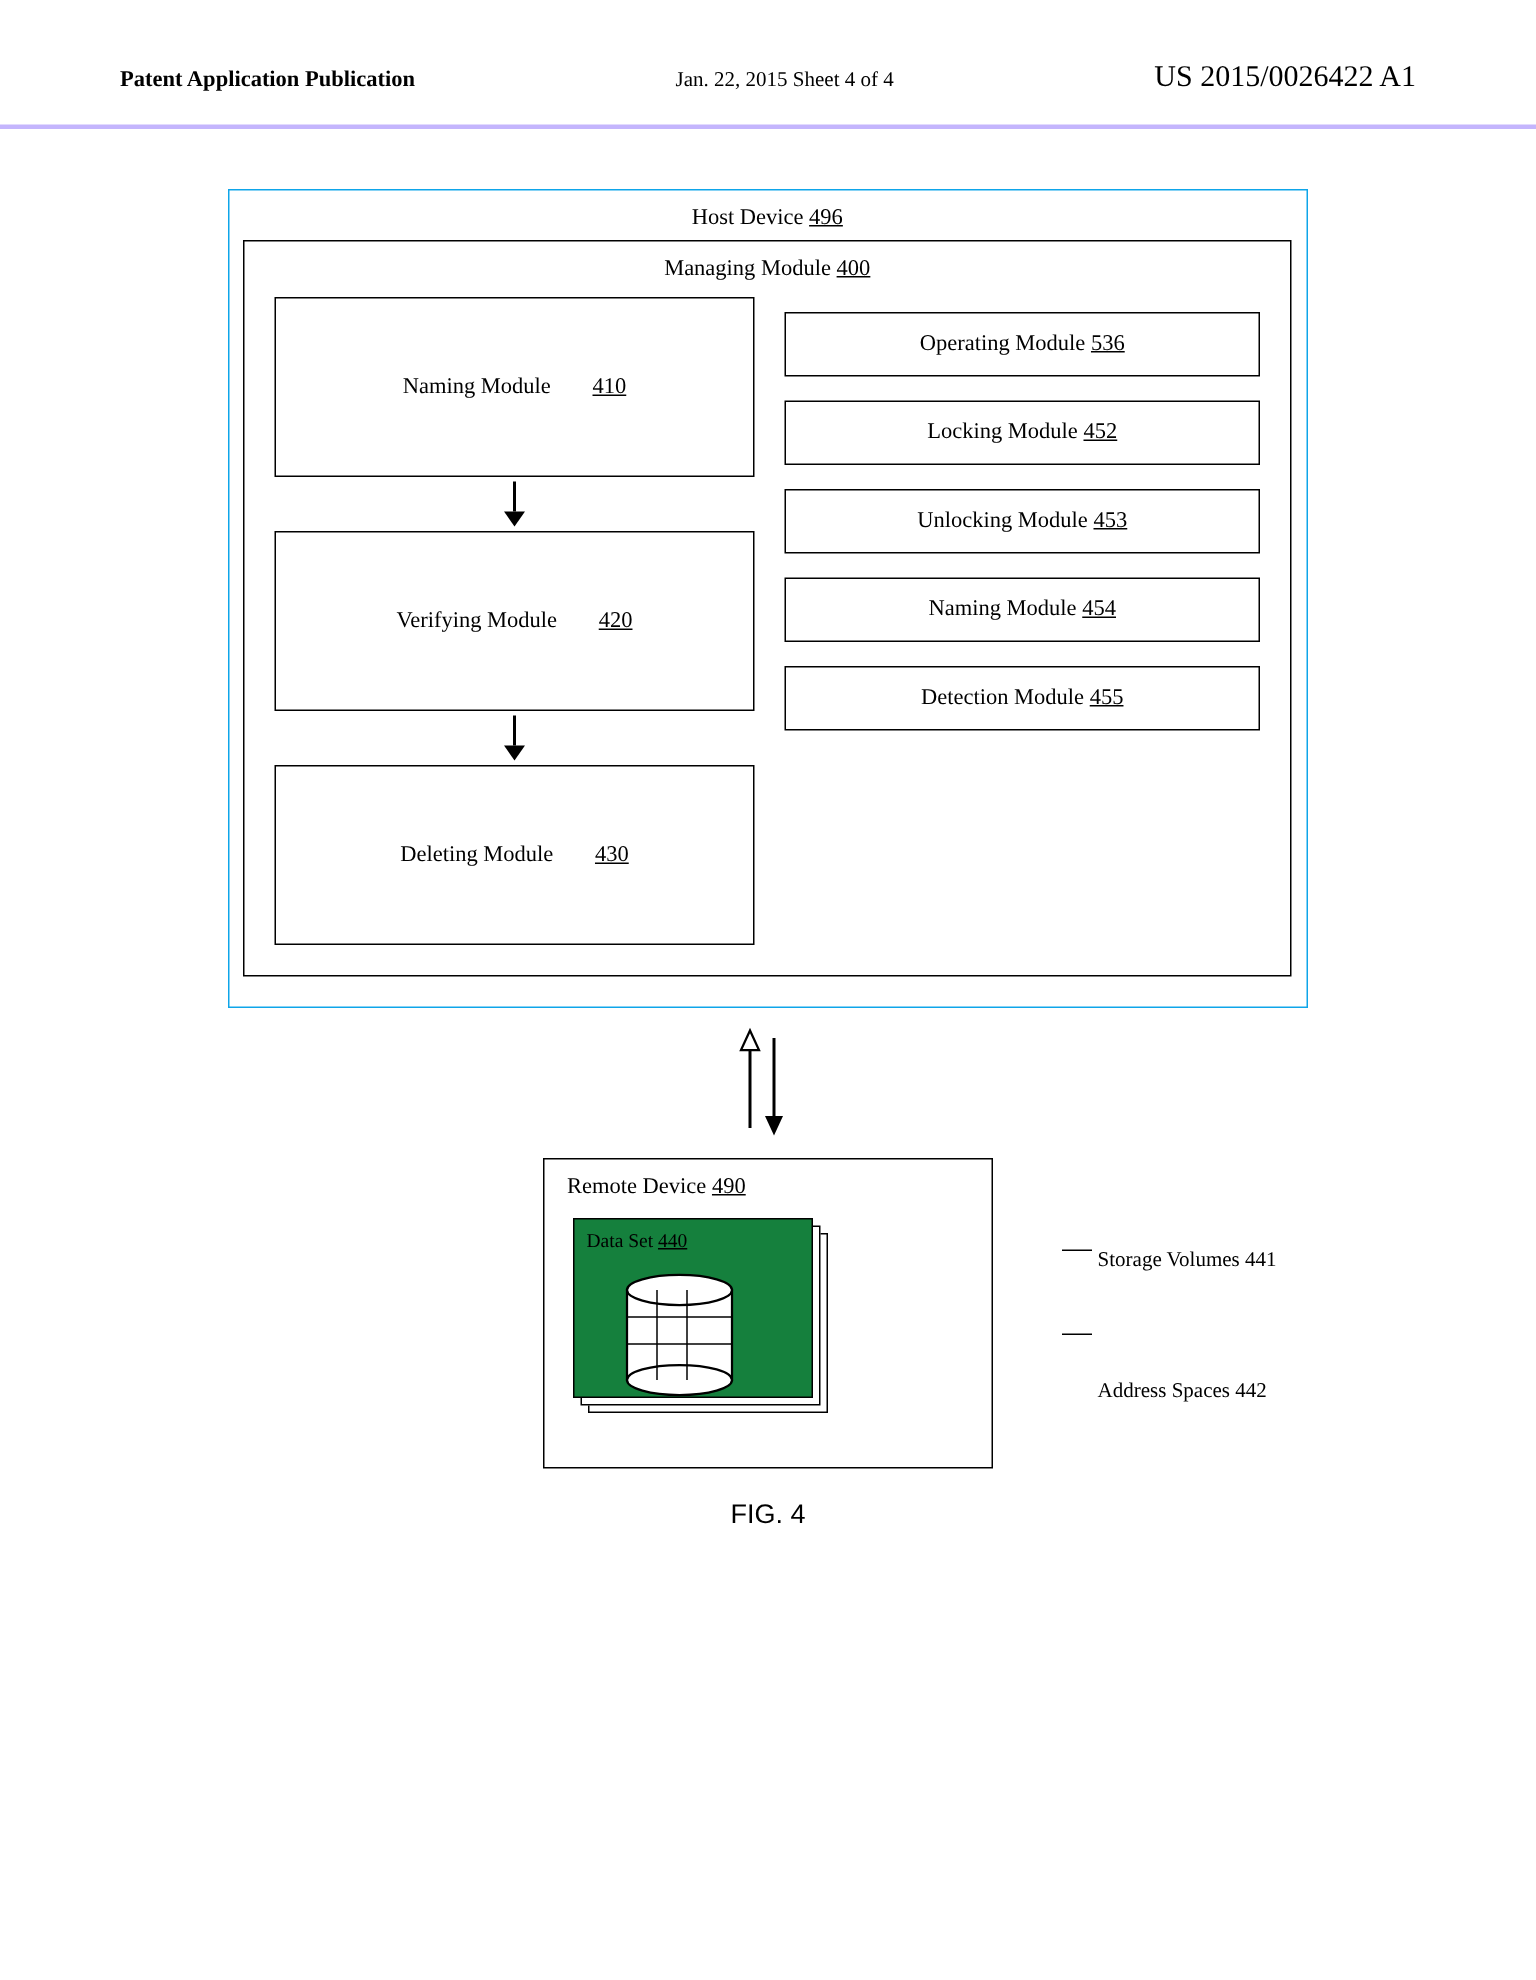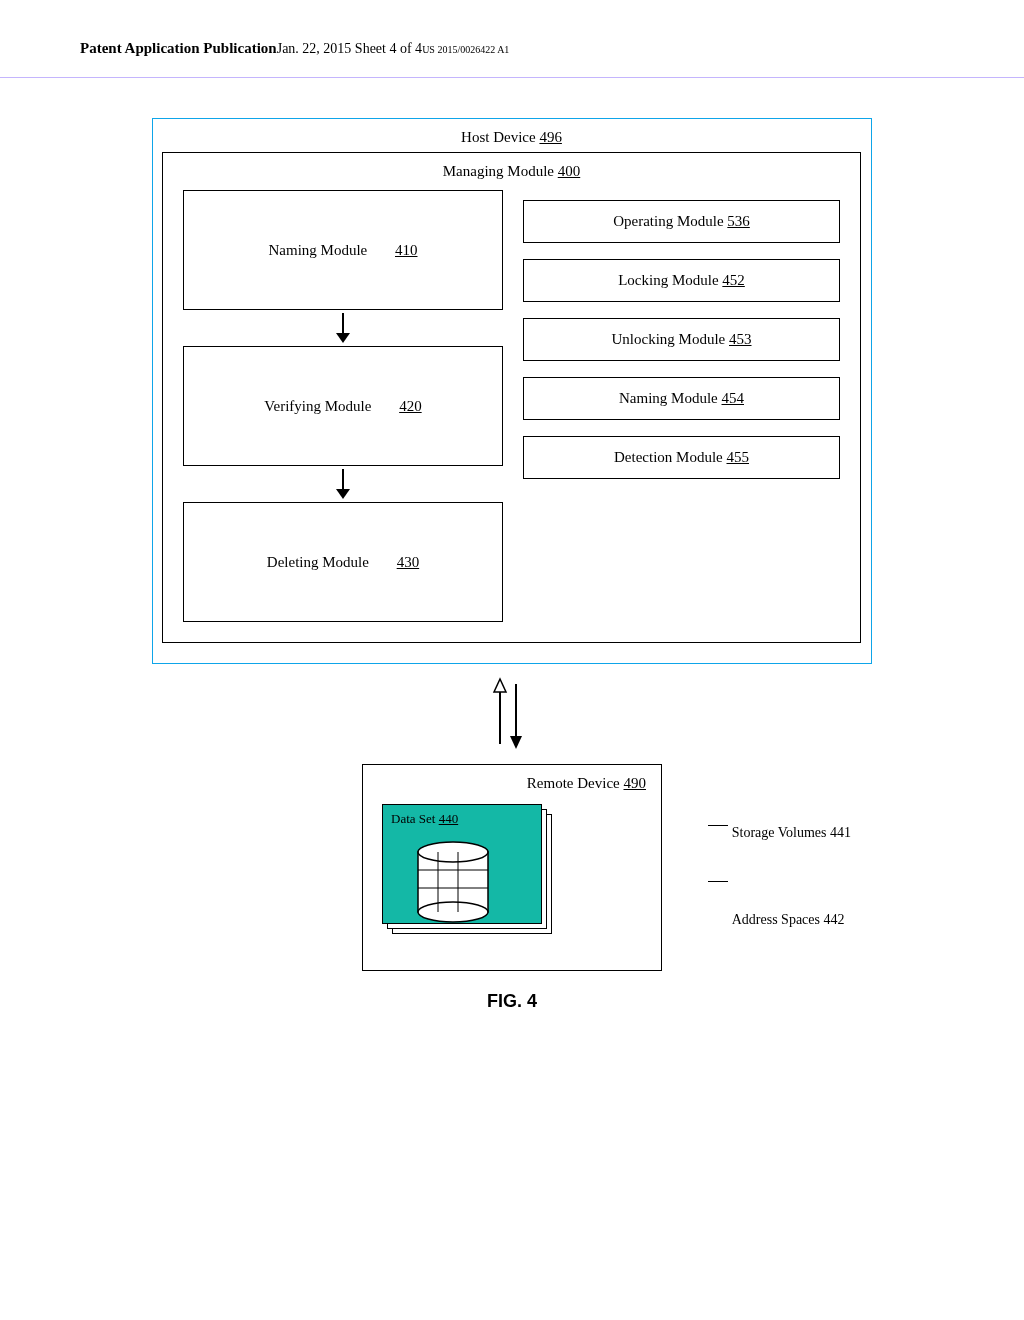--- a/index.html
+++ b/index.html
@@ -6,36 +6,37 @@
     body {
       background: #fff;
       font-family: 'Times New Roman', Times, serif;
       width: 1024px;
       min-height: 1320px;
       position: relative;
     }
 
     .page-header {
       display: flex;
+      justify-content: space-between;
       align-items: baseline;
       padding: 40px 80px 20px 80px;
-      border-bottom: 1px solid #c4b5fd;
+      border-bottom: 3px solid #c4b5fd;
     }
 
     .header-left {
       font-weight: bold;
       font-size: 15px;
     }
 
     .header-center {
       font-size: 14px;
     }
 
     .header-right {
-      font-size: 10px;
+      font-size: 20px;
     }
 
     .diagram-area {
       padding: 40px 60px;
       display: flex;
       flex-direction: column;
       align-items: center;
     }
 
     
@@ -169,21 +170,20 @@
       border: 1px solid #000;
       width: 300px;
       position: relative;
       padding: 10px 15px 20px 15px;
       margin-top: 0;
     }
 
     .remote-device-label {
       font-size: 15px;
       margin-bottom: 8px;
-      text-align: right;
     }
 
     .remote-device-label span.underline {
       text-decoration: underline;
     }
 
     .annotation-line {
       display: flex;
       align-items: flex-start;
       margin-bottom: 40px;
@@ -195,21 +195,20 @@
       height: 1px;
       background: #000;
       margin-right: 4px;
     }
 
     .fig-label {
       text-align: center;
       font-size: 18px;
       margin-top: 20px;
       font-family: Arial, sans-serif;
-      font-weight: bold;
     }
 
     .remote-container {
       position: relative;
       display: flex;
       justify-content: center;
       margin-top: 0;
     }
   </style>
 </head>
@@ -302,21 +301,21 @@
   <div class="remote-container">
     <div class="remote-device-box">
       <div class="remote-device-label">
         <span>Remote Device</span>&nbsp;<span class="underline">490</span>
       </div>
 
       <div style="position:relative; width:240px; height:150px;">
 
         <div style="position:absolute; left:14px; top:14px; width:160px; height:120px; border:1px solid #000; background:#fff;"></div>
         <div style="position:absolute; left:9px; top:9px; width:160px; height:120px; border:1px solid #000; background:#fff;"></div>
-        <div style="position:absolute; left:4px; top:4px; width:160px; height:120px; border:1px solid #000; background:#14b8a6;">
+        <div style="position:absolute; left:4px; top:4px; width:160px; height:120px; border:1px solid #000; background:#15803d;">
           <div style="font-size:13px; padding:6px 8px;">
             <span>Data Set</span>&nbsp;<span style="text-decoration:underline;">440</span>
           </div>
         </div>
 
         <svg style="position:absolute; left:30px; top:40px;" width="110" height="90" viewBox="0 0 110 90">
 
           <rect x="10" y="12" width="70" height="60" fill="#fff" stroke="#000" stroke-width="1.5"></rect>
 
           <ellipse cx="45" cy="12" rx="35" ry="10" fill="#fff" stroke="#000" stroke-width="1.5"></ellipse>

